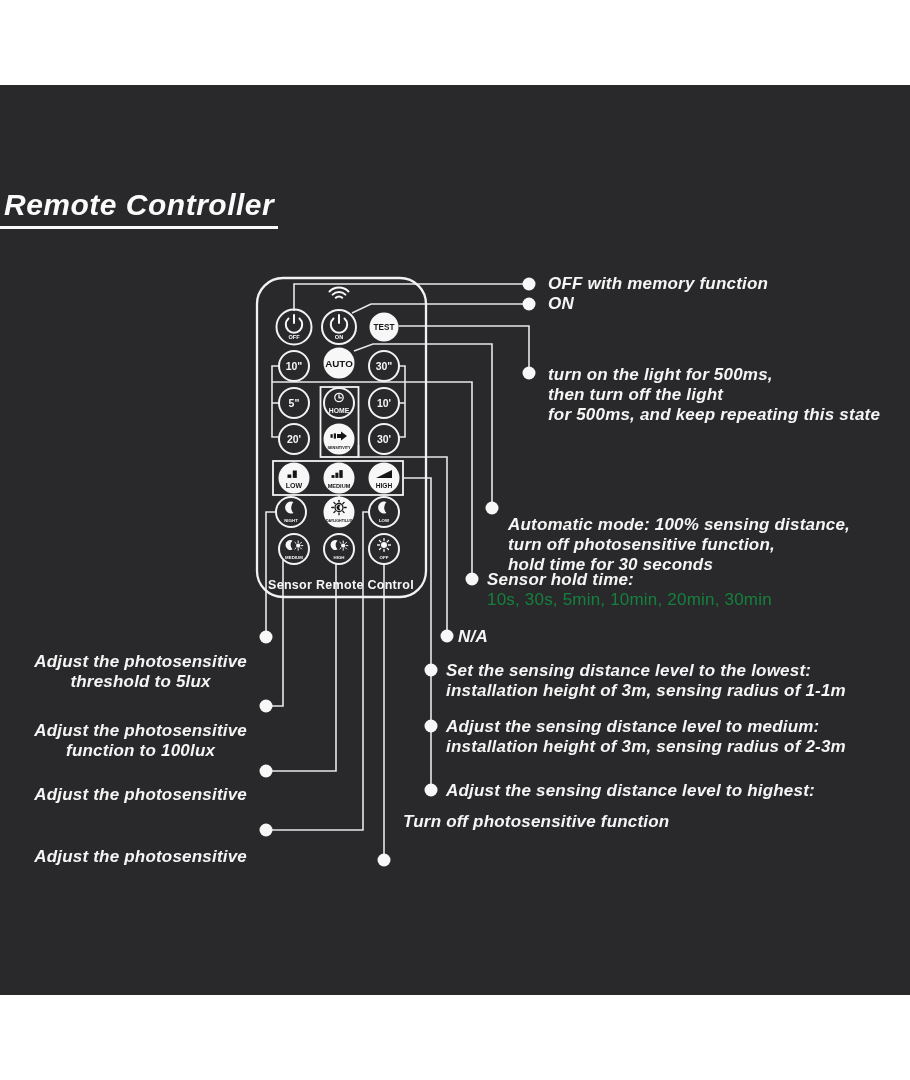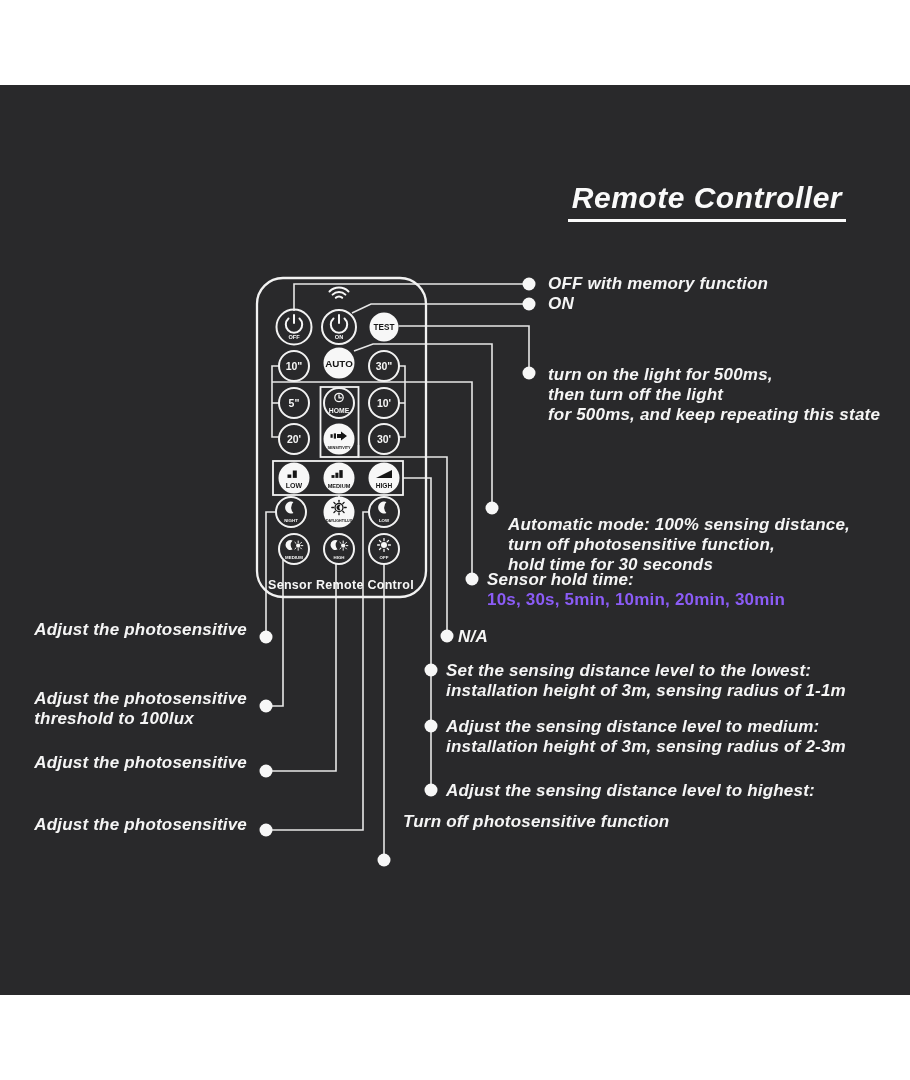--- a/index.html
+++ b/index.html
@@ -1,38 +1,38 @@
 <!DOCTYPE html>
 <html><head>
 <meta charset="utf-8">
 <style>
   html,body{margin:0;padding:0;background:#ffffff;}
   .page{position:relative;width:910px;height:1080px;background:#ffffff;overflow:hidden;
         font-family:"Liberation Sans",sans-serif;}
   .panel{position:absolute;left:0;top:85px;width:910px;height:910px;background:#29292b;}
-  .title-wrap{position:absolute;left:0;top:181px;width:846px;text-align:right;}
+  .title-wrap{position:absolute;left:0;top:188px;width:846px;text-align:left;}
   .title{display:inline-block;color:#fafafa;font:italic bold 30px/34px "Liberation Sans",sans-serif;
          border-bottom:3px solid #fafafa;padding:0 4px 4px 4px;letter-spacing:0.5px;}
   svg{position:absolute;left:0;top:0;}
   .outline{fill:none;stroke:#f2f2f2;stroke-width:2;}
   .outline-thin{fill:none;stroke:#f2f2f2;stroke-width:1.8;}
   .filled{fill:#f7f7f7;stroke:none;}
   .icon-stroke{fill:none;stroke:#f7f7f7;stroke-width:2;stroke-linecap:round;}
   .icon-stroke-thin{fill:none;stroke:#f7f7f7;stroke-width:1.3;stroke-linecap:round;}
   .icon-black{fill:#161616;stroke:none;}
   .icon-black-stroke{fill:none;stroke:#161616;stroke-width:1.3;stroke-linecap:round;}
   .icon-white{fill:#f7f7f7;stroke:none;}
   .connector{fill:none;stroke:#e6e6e6;stroke-width:1.6;}
   .bullet{fill:#f7f7f7;stroke:none;}
   text{fill:#f7f7f7;font-family:"Liberation Sans",sans-serif;font-weight:bold;text-anchor:middle;}
   .t-black{fill:#161616;}
   .ann{position:absolute;color:#f5f5f5;font:italic bold 17px/20px "Liberation Sans",sans-serif;
        letter-spacing:0.2px;white-space:nowrap;}
-  .ann .regular{font-style:normal;font-weight:bold;color:#8b5cf6;}
-  .left-ann{text-align:left;}
+  .ann .regular{font-style:normal;font-weight:normal;color:#15803d;}
+  .left-ann{text-align:center;margin-top:32px;}
 </style>
 </head>
 <body>
 
 <div class="page">
   <div class="panel"></div>
 
   <div class="title-wrap">
     <span class="title">Remote Controller</span>
   </div>
@@ -289,24 +289,25 @@
   <div class="ann" style="left:446px;top:717px">
     <div>Adjust the sensing distance level to medium:</div>
     <div>installation height of 3m, sensing radius of 2-3m</div>
   </div>
   <div class="ann" style="left:446px;top:781px">
     <div>Adjust the sensing distance level to highest:</div>
   </div>
 
   <div class="ann left-ann" style="right:663px;top:620px">
     <div>Adjust the photosensitive</div>
+    <div>threshold to 5lux</div>
   </div>
   <div class="ann left-ann" style="right:663px;top:689px">
     <div>Adjust the photosensitive</div>
-    <div>threshold to 100lux</div>
+    <div>function to 100lux</div>
   </div>
   <div class="ann left-ann" style="right:663px;top:753px">
     <div>Adjust the photosensitive</div>
   </div>
   <div class="ann left-ann" style="right:663px;top:815px">
     <div>Adjust the photosensitive</div>
   </div>
 
   <div class="ann" style="left:403px;top:812px">
     <div>Turn off photosensitive function</div>

